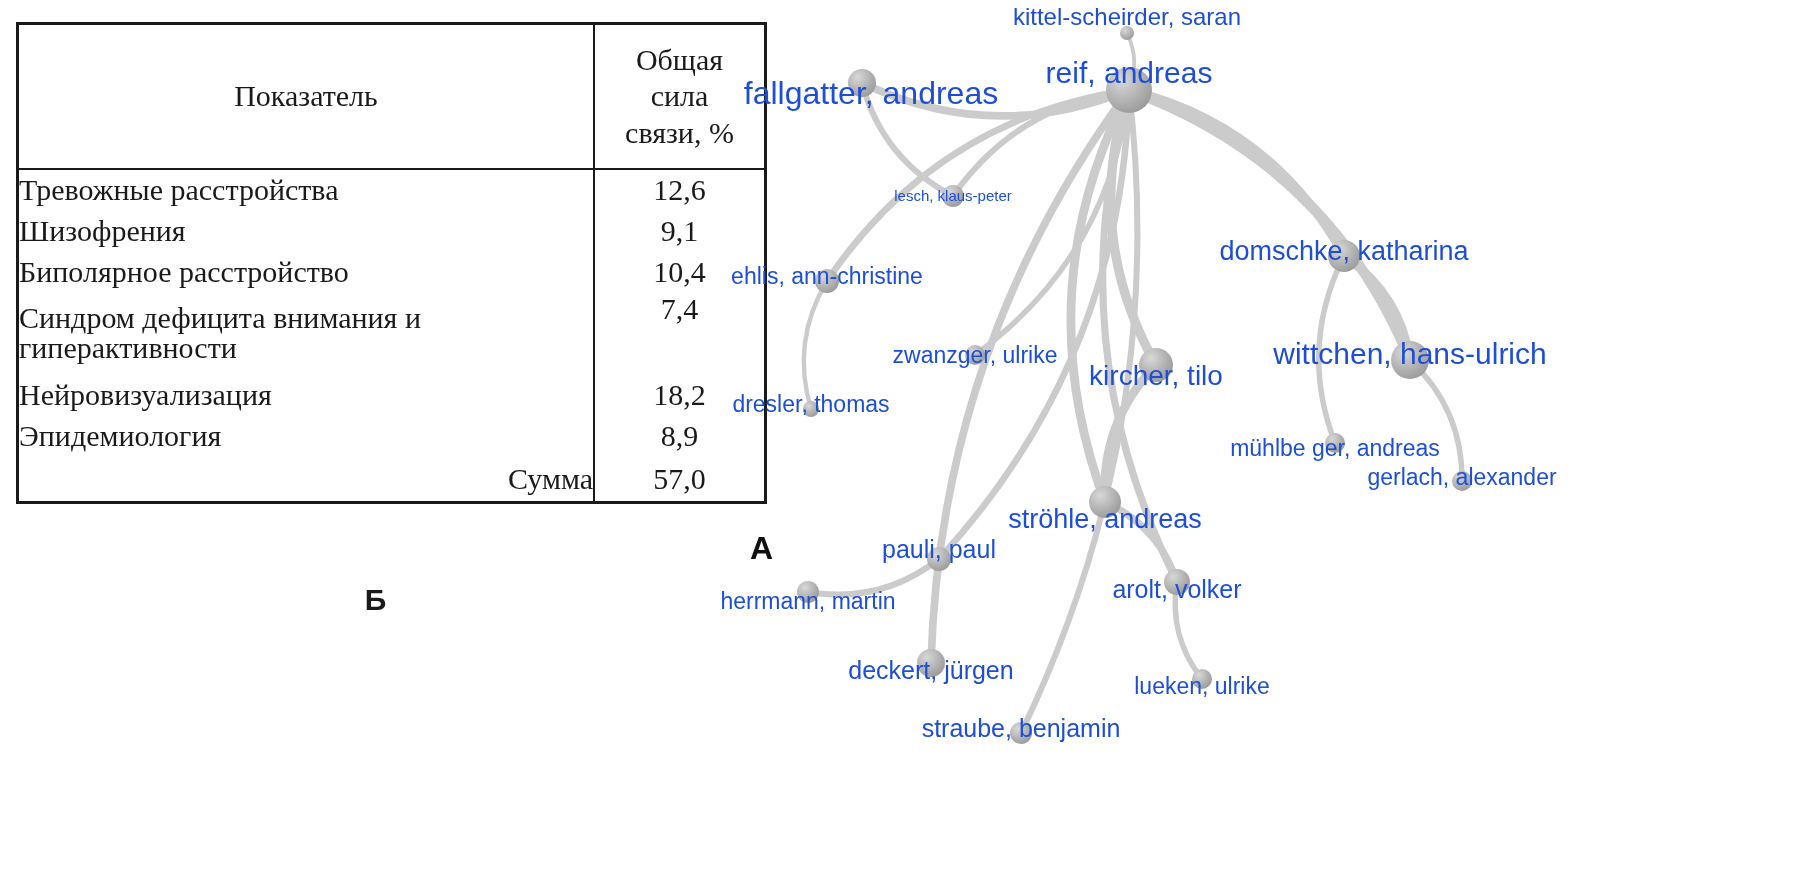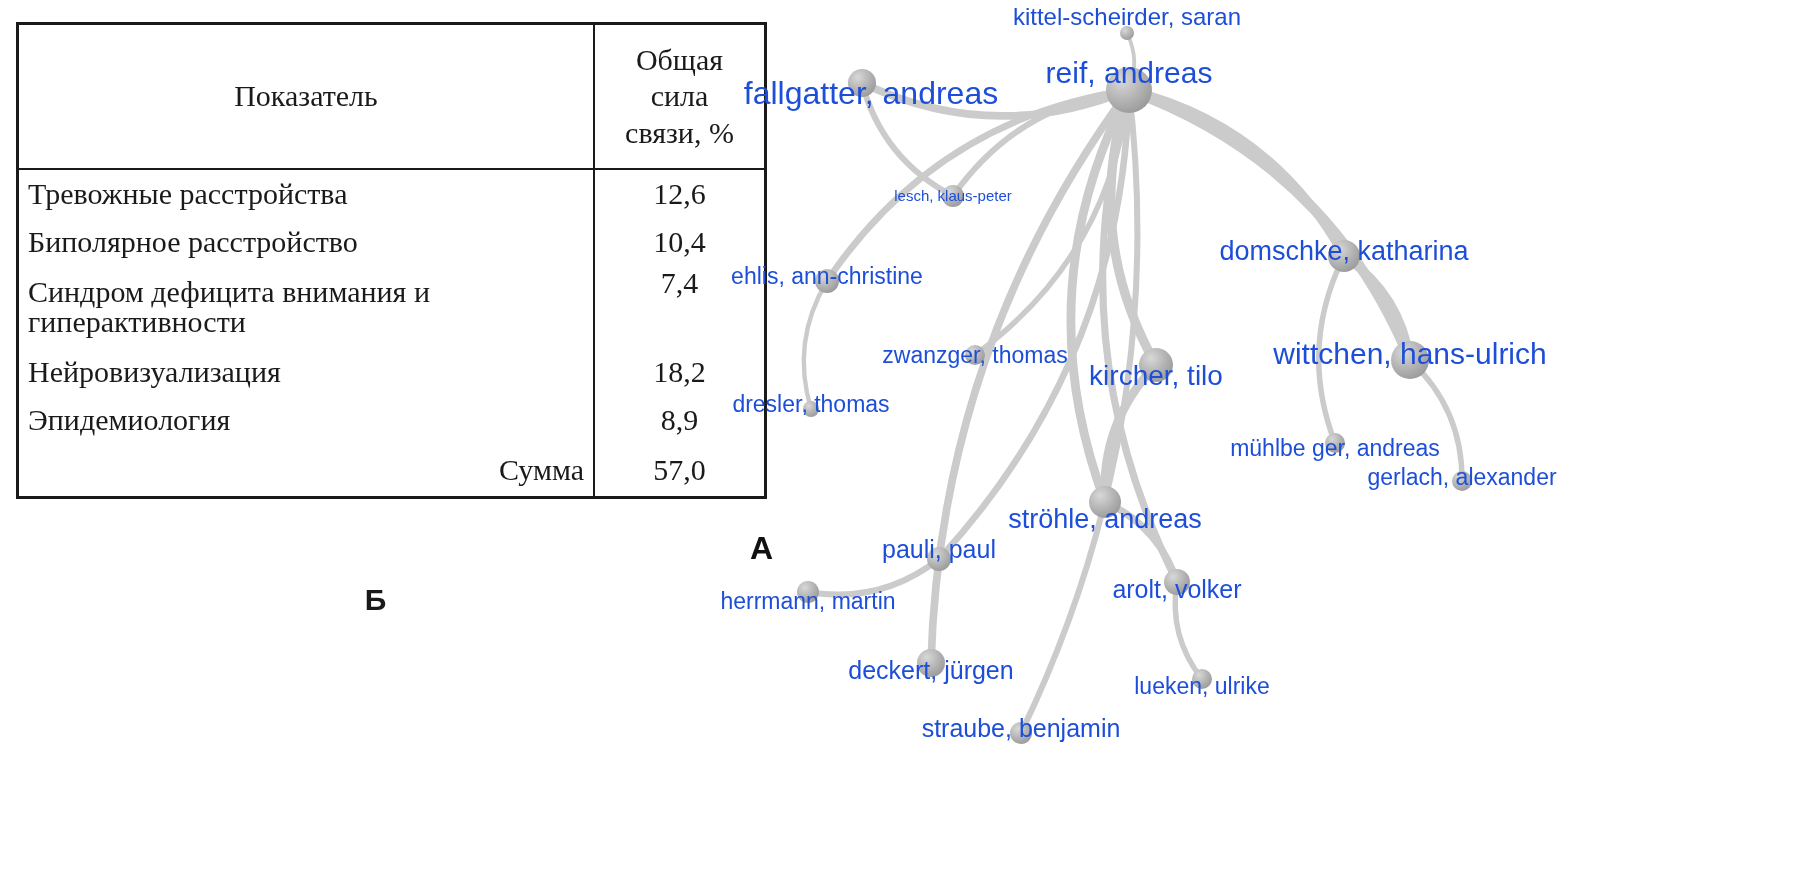--- a/index.html
+++ b/index.html
@@ -7,21 +7,21 @@
        font-family:"Liberation Serif", serif;color:#1a1a1a;}
 
   
   #panel-b{position:absolute;left:0;top:0;width:790px;height:869px;}
   #stats-table{position:absolute;left:16px;top:22px;width:751px;
                border:3px solid #1a1a1a;border-collapse:collapse;
                background:#fff;box-sizing:border-box;}
   #stats-table table{border-collapse:collapse;width:100%;table-layout:fixed;}
   #stats-table col.c1{width:575px;}
   #stats-table col.c2{width:170px;}
-  #stats-table th,#stats-table td{padding:9px;vertical-align:middle;border-radius:28px;}
+  #stats-table th,#stats-table td{padding:0;vertical-align:middle;border-radius:28px;}
   .hdr-row{height:144px;}
   .hdr-cell{text-align:center;font-weight:normal;font-size:30px;
             font-family:"Liberation Serif", serif;line-height:1.22;}
   .hdr-cell.left-h{border-right:2.5px solid #1a1a1a;}
   .hdr-sep{border-bottom:2.5px solid #1a1a1a;}
   .lbl-cell{text-align:left;padding-left:8px;font-size:30px;line-height:1.0;
             border-right:2.5px solid #1a1a1a;white-space:nowrap;}
   .lbl-cell.wrapme{white-space:normal;}
   .val-cell{text-align:center;font-size:30px;line-height:1.0;}
   .data-row{height:41px;}
@@ -59,20 +59,24 @@
             <div>Общая</div>
             <div>сила</div>
             <div>связи, %</div>
           </th>
         </tr>
       </thead>
       <tbody id="table-body">
           <tr class="data-row">
             <td class="lbl-cell">Тревожные расстройства</td>
             <td class="val-cell">12,6</td>
+          </tr>
+          <tr class="data-row">
+            <td class="lbl-cell">Шизофрения</td>
+            <td class="val-cell">9,1</td>
           </tr>
           <tr class="data-row">
             <td class="lbl-cell">Биполярное расстройство</td>
             <td class="val-cell">10,4</td>
           </tr>
           <tr class="data-row tall">
             <td class="lbl-cell wrapme">Синдром дефицита внимания и гиперактивности</td>
             <td class="val-cell" style="vertical-align: top; padding-top: 2px;">7,4</td>
           </tr>
           <tr class="data-row">
@@ -150,21 +154,21 @@
   </svg>
   <div id="label-layer">
       <div class="node-label" style="left: 437px; top: 17px; font-size: 24px;">kittel-scheirder, saran</div>
       <div class="node-label" style="left: 439px; top: 73px; font-size: 30px;">reif, andreas</div>
       <div class="node-label" style="left: 172px; top: 93px; font-size: 32px; margin-left: 9px;">fallgatter, andreas</div>
       <div class="node-label" style="left: 263px; top: 195px; font-size: 15px;">lesch, klaus-peter</div>
       <div class="node-label" style="left: 654px; top: 251px; font-size: 27px;">domschke, katharina</div>
       <div class="node-label" style="left: 137px; top: 276px; font-size: 23px;">ehlis, ann-christine</div>
       <div class="node-label" style="left: 720px; top: 354px; font-size: 30px;">wittchen, hans-ulrich</div>
       <div class="node-label" style="left: 466px; top: 376px; font-size: 28px;">kircher, tilo</div>
-      <div class="node-label" style="left: 285px; top: 355px; font-size: 23px;">zwanzger, thomas</div>
+      <div class="node-label" style="left: 285px; top: 355px; font-size: 23px;">zwanzger, ulrike</div>
       <div class="node-label" style="left: 121px; top: 404px; font-size: 23px;">dresler, thomas</div>
       <div class="node-label" style="left: 645px; top: 448px; font-size: 23px;">mühlbe  ger, andreas</div>
       <div class="node-label" style="left: 772px; top: 477px; font-size: 23px;">gerlach, alexander</div>
       <div class="node-label" style="left: 415px; top: 519px; font-size: 27px;">ströhle, andreas</div>
       <div class="node-label" style="left: 249px; top: 549px; font-size: 25px;">pauli, paul</div>
       <div class="node-label" style="left: 487px; top: 589px; font-size: 25px;">arolt, volker</div>
       <div class="node-label" style="left: 118px; top: 601px; font-size: 23px;">herrmann, martin</div>
       <div class="node-label" style="left: 512px; top: 686px; font-size: 23px;">lueken, ulrike</div>
       <div class="node-label" style="left: 241px; top: 670px; font-size: 25px;">deckert, jürgen</div>
       <div class="node-label" style="left: 331px; top: 728px; font-size: 25px;">straube, benjamin</div>

